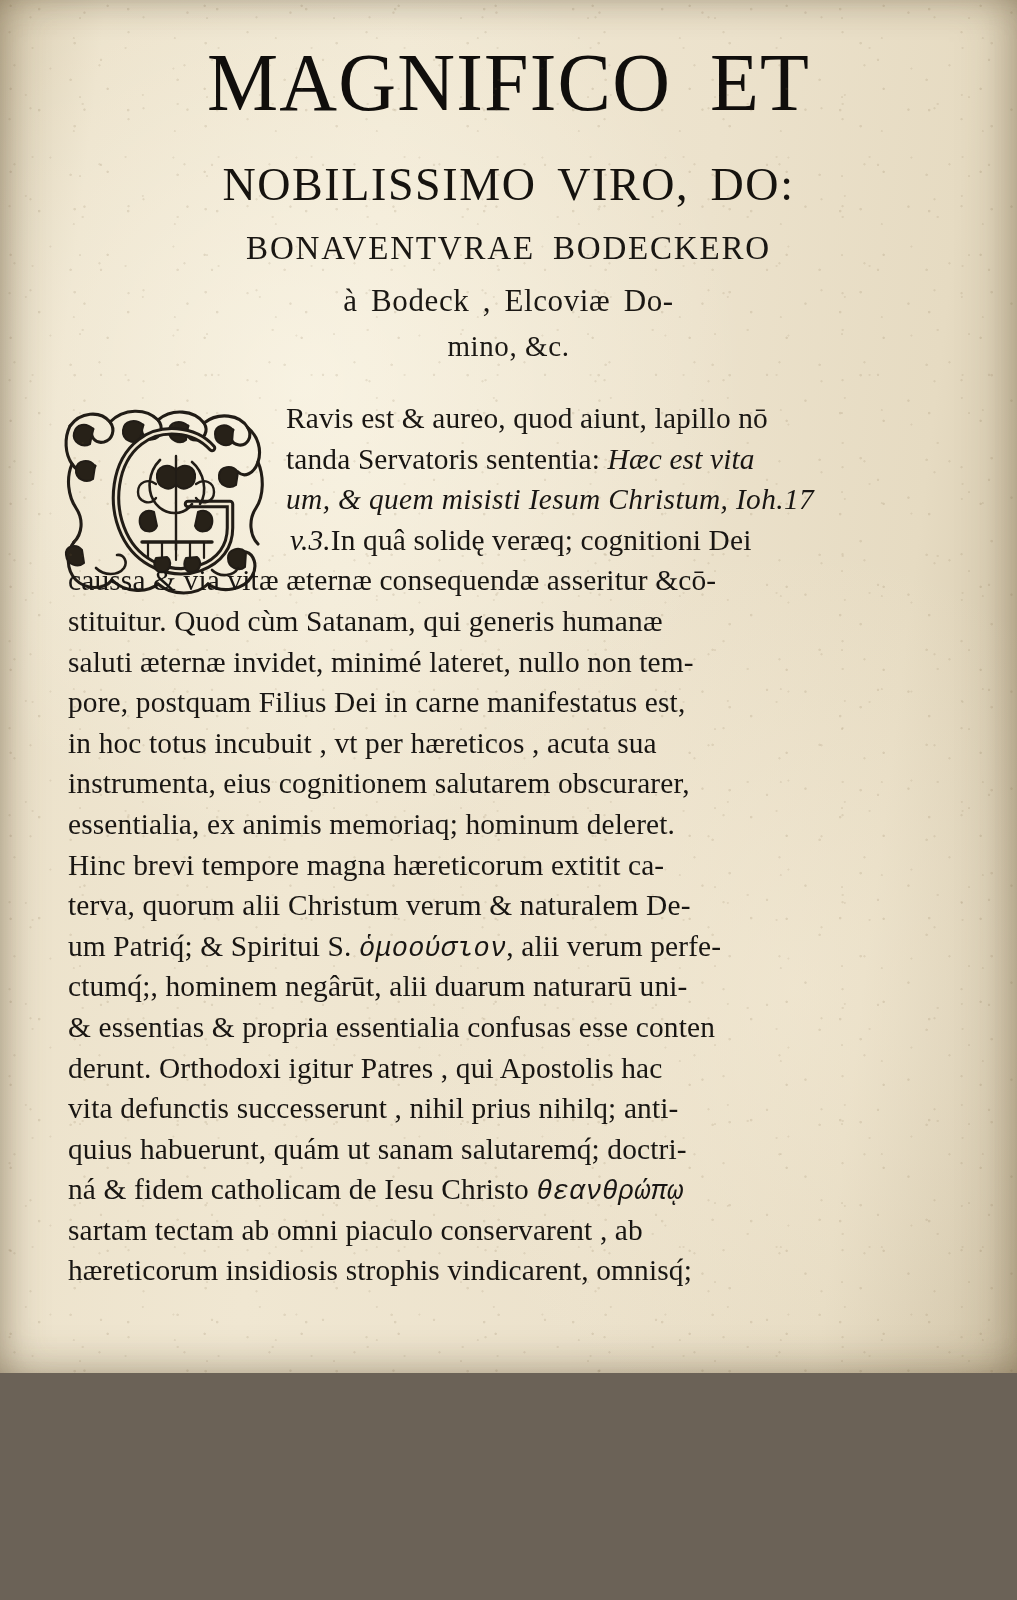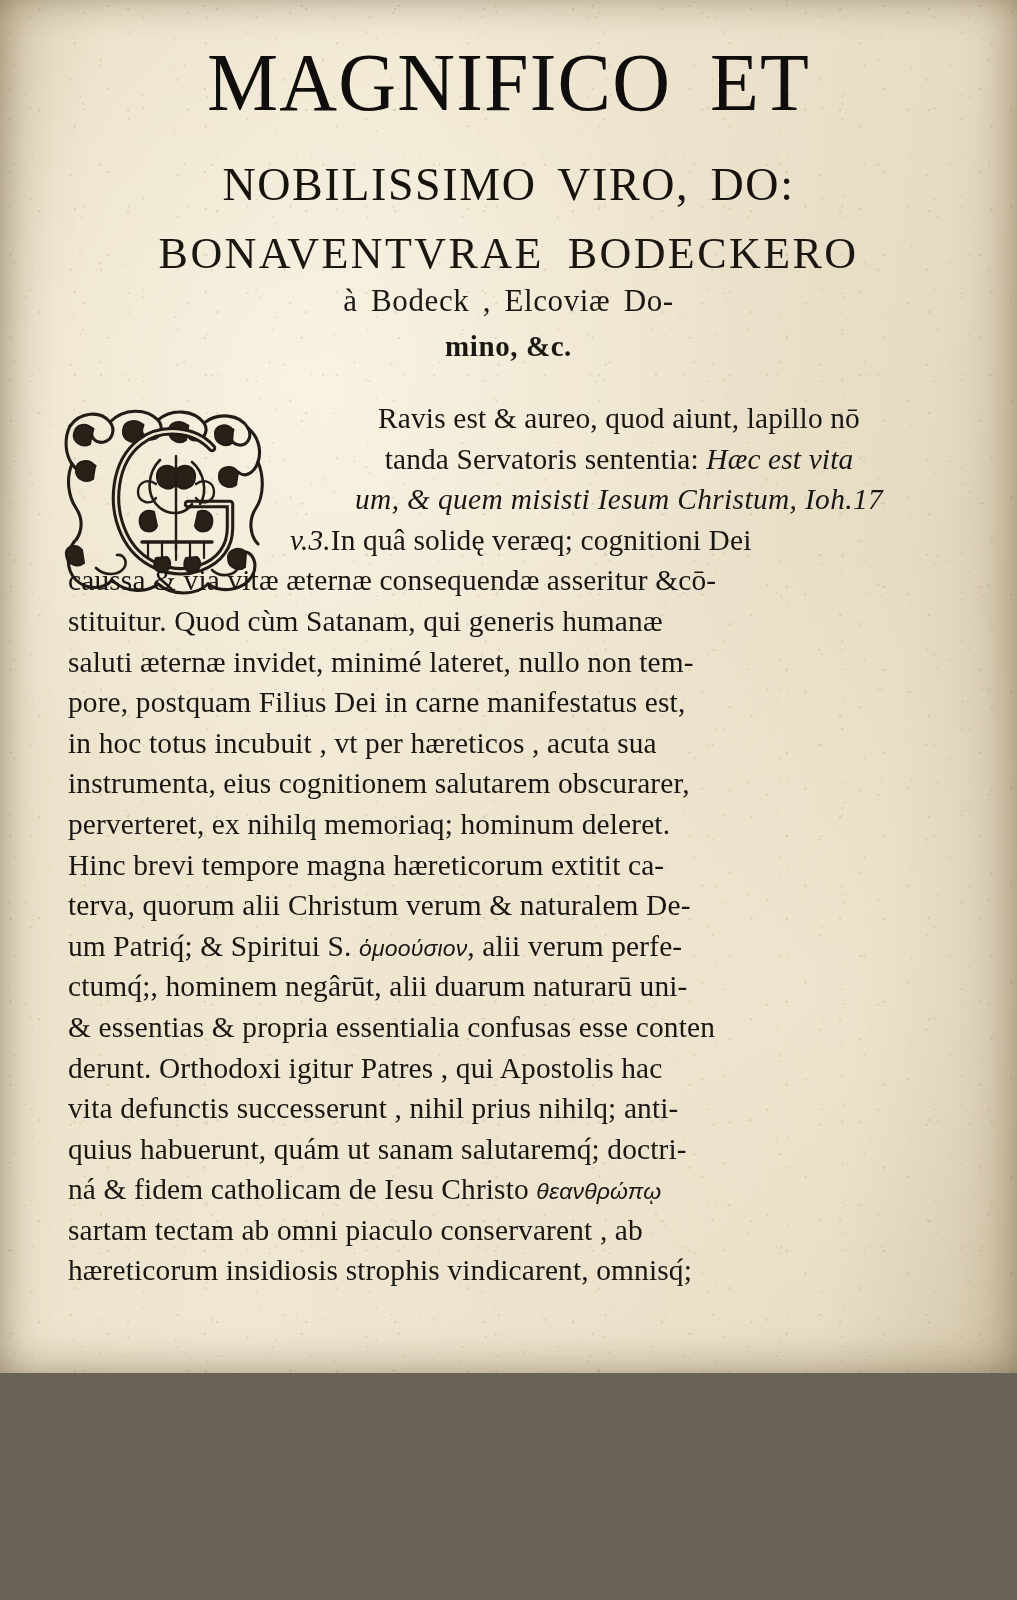--- a/index.html
+++ b/index.html
@@ -67,57 +67,56 @@
     transform: scaleY(1.04);
   }
   .hdr-2 {
     position: absolute; left: 0; right: 0; top: 162px;
     font-size: 46px; line-height: 1.0;
     letter-spacing: 0.035em; word-spacing: 0.18em;
     color: #16130f;
   }
   .hdr-3 {
     position: absolute; left: 0; right: 0; top: 232px;
-    font-size: 44px; line-height: 1.0;
+    font-size: 33px; line-height: 1.0;
     letter-spacing: 0.055em; word-spacing: 0.24em;
     color: #1a1713;
   }
   .hdr-4 {
     position: absolute; left: 0; right: 0; top: 285px;
     font-size: 31px; line-height: 1.0;
     letter-spacing: 0.02em; word-spacing: 0.16em;
     color: #1b1814;
   }
   .hdr-5 {
     position: absolute; left: 0; right: 0; top: 332px;
     font-size: 29px; line-height: 1.0;
     letter-spacing: 0.02em;
     color: #1b1814;
-    font-weight: bold;
   }
 
   
   .body-block {
     position: absolute;
     left: 68px;
     top: 398px;
     width: 884px;
   }
   .bodyline {
     font-size: 29.4px;
     line-height: 40.6px;
     height: 40.6px;
     white-space: nowrap;
     color: #191613;
     letter-spacing: 0.005em;
   }
   .bodyline.ital { font-style: italic; letter-spacing: 0.012em; }
   .ital-seg { font-style: italic; }
-  .grk { font-family: Liberation Sans, sans-serif; font-style: italic; font-size: 23px; }
-  .indent1 { padding-left: 218px; text-align: center; }
+  .grk { font-family: Liberation Mono, monospace; font-style: italic; font-size: 27px; }
+  .indent1 { padding-left: 218px; }
   .indent2 { padding-left: 222px; }
 
   
   .dropcap {
     position: absolute;
     left: 62px;
     top: 400px;
     width: 208px;
     height: 205px;
   }
@@ -202,21 +201,21 @@
       <div class="bodyline indent1"><span>Ravis est &amp; aureo, quod aiunt, lapillo nō</span></div>
       <div class="bodyline indent1"><span>tanda Servatoris sententia: </span><span class="ital-seg">Hæc est vita</span></div>
       <div class="bodyline indent1 ital"><span>um, &amp; quem misisti Iesum Christum, Ioh.17</span></div>
       <div class="bodyline indent2"><span class="ital-seg">v.3.</span><span>In quâ solidę veræq; cognitioni Dei</span></div>
       <div class="bodyline"><span>caussa &amp; via vitæ æternæ consequendæ asseritur &amp;cō-</span></div>
       <div class="bodyline"><span>stituitur.  Quod cùm Satanam, qui generis humanæ</span></div>
       <div class="bodyline"><span>saluti æternæ invidet, minimé lateret, nullo non tem-</span></div>
       <div class="bodyline"><span>pore, postquam Filius Dei in carne manifestatus est,</span></div>
       <div class="bodyline"><span>in hoc totus incubuit ,  vt per hæreticos , acuta sua</span></div>
       <div class="bodyline"><span>instrumenta, eius cognitionem salutarem obscurarer,</span></div>
-      <div class="bodyline"><span>perverteret, ex nihilq memoriaq; hominum deleret.</span></div>
+      <div class="bodyline"><span>essentialia, ex animis memoriaq; hominum deleret.</span></div>
       <div class="bodyline"><span>Hinc brevi tempore magna hæreticorum extitit ca-</span></div>
       <div class="bodyline"><span>terva, quorum alii Christum verum &amp; naturalem De-</span></div>
       <div class="bodyline"><span>um Patriq́; &amp; Spiritui S. </span><span class="grk">ὁμοούσιον</span><span>, alii verum perfe-</span></div>
       <div class="bodyline"><span>ctumq́;, hominem negârūt, alii duarum naturarū uni-</span></div>
       <div class="bodyline"><span>&amp; essentias &amp; propria essentialia confusas esse conten</span></div>
       <div class="bodyline"><span>derunt.  Orthodoxi igitur Patres , qui Apostolis hac</span></div>
       <div class="bodyline"><span>vita defunctis successerunt ,  nihil prius nihilq; anti-</span></div>
       <div class="bodyline"><span>quius habuerunt, quám ut sanam salutaremq́; doctri-</span></div>
       <div class="bodyline"><span>ná &amp; fidem catholicam de Iesu Christo </span><span class="grk">θεανθρώπῳ</span></div>
       <div class="bodyline"><span>sartam tectam ab omni piaculo conservarent ,  ab</span></div>

